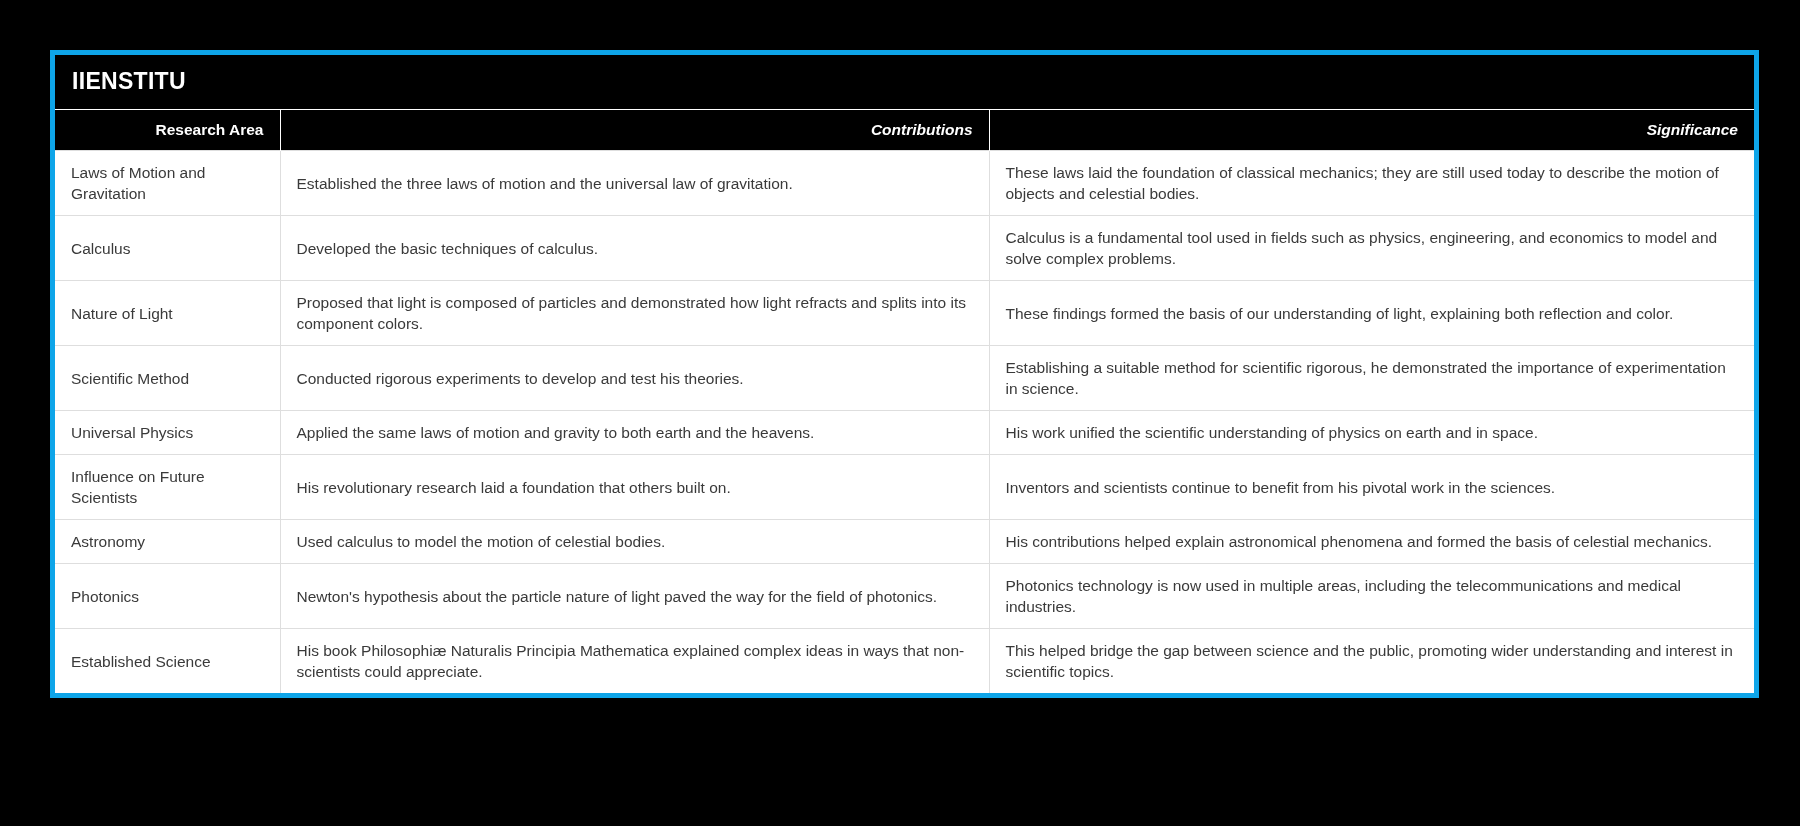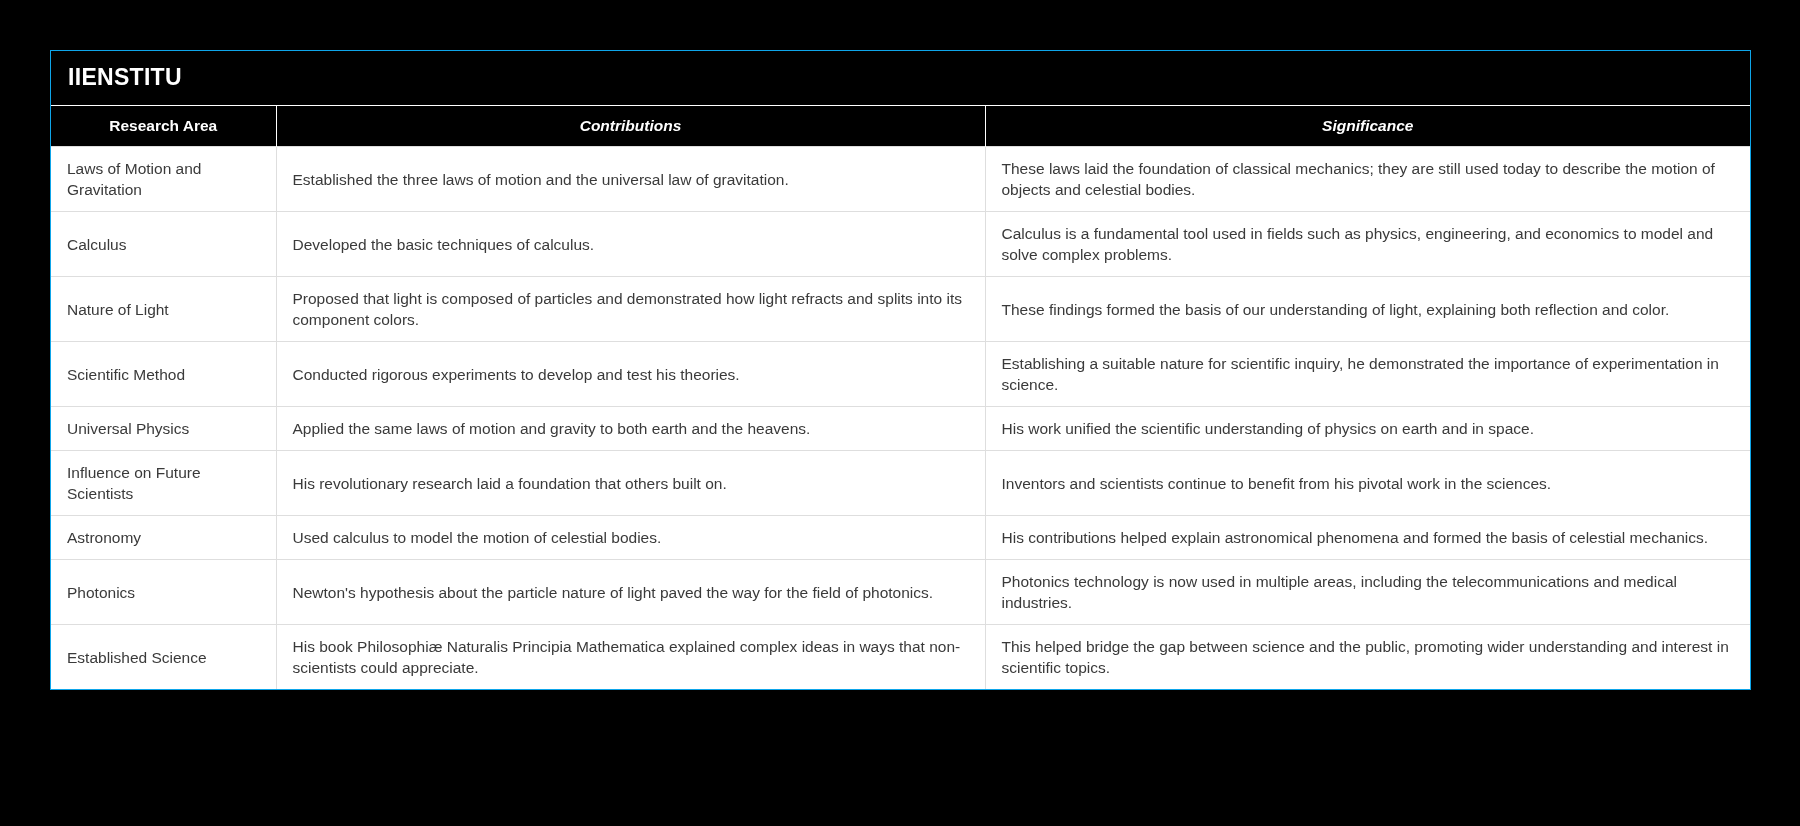--- a/index.html
+++ b/index.html
@@ -9,21 +9,21 @@
     height: 826px;
     background: #000000;
     overflow: hidden;
     font-family: "Liberation Sans", "DejaVu Sans", sans-serif;
   }
   .table-wrap {
     position: absolute;
     left: 50px;
     top: 50px;
     width: 1699px;
-    border: 1px solid #0ea5e9;
+    border: 5px solid #0ea5e9;
     background: #4d7c0f;
     box-sizing: content-box;
   }
   .table-title {
     background: #000000;
     color: #ffffff;
     font-size: 23px;
     font-weight: bold;
     padding: 13px 17px 14px 17px;
     border-bottom: 1px solid #ffffff;
@@ -33,21 +33,21 @@
     width: 100%;
     border-collapse: collapse;
     table-layout: fixed;
     background: #ffffff;
   }
   table.data-table th {
     background: #000000;
     color: #ffffff;
     font-size: 15.5px;
     font-weight: bold;
-    text-align: center;
+    text-align: right;
     vertical-align: middle;
     padding: 10px 16px;
     line-height: 20px;
   }
   table.data-table th + th {
     border-left: 1px solid #ffffff;
     font-style: italic;
   }
   table.data-table td {
     font-size: 15.5px;
@@ -93,21 +93,21 @@
           <td>Calculus is a fundamental tool used in fields such as physics, engineering, and economics to model and solve complex problems.</td>
         </tr>
         <tr>
           <td>Nature of Light</td>
           <td>Proposed that light is composed of particles and demonstrated how light refracts and splits into its component colors.</td>
           <td>These findings formed the basis of our understanding of light, explaining both reflection and color.</td>
         </tr>
         <tr>
           <td>Scientific Method</td>
           <td>Conducted rigorous experiments to develop and test his theories.</td>
-          <td>Establishing a suitable nature for scientific inquiry, he demonstrated the importance of experimentation in science.</td>
+          <td>Establishing a suitable method for scientific rigorous, he demonstrated the importance of experimentation in science.</td>
         </tr>
         <tr>
           <td>Universal Physics</td>
           <td>Applied the same laws of motion and gravity to both earth and the heavens.</td>
           <td>His work unified the scientific understanding of physics on earth and in space.</td>
         </tr>
         <tr>
           <td>Influence on Future Scientists</td>
           <td>His revolutionary research laid a foundation that others built on.</td>
           <td>Inventors and scientists continue to benefit from his pivotal work in the sciences.</td>

